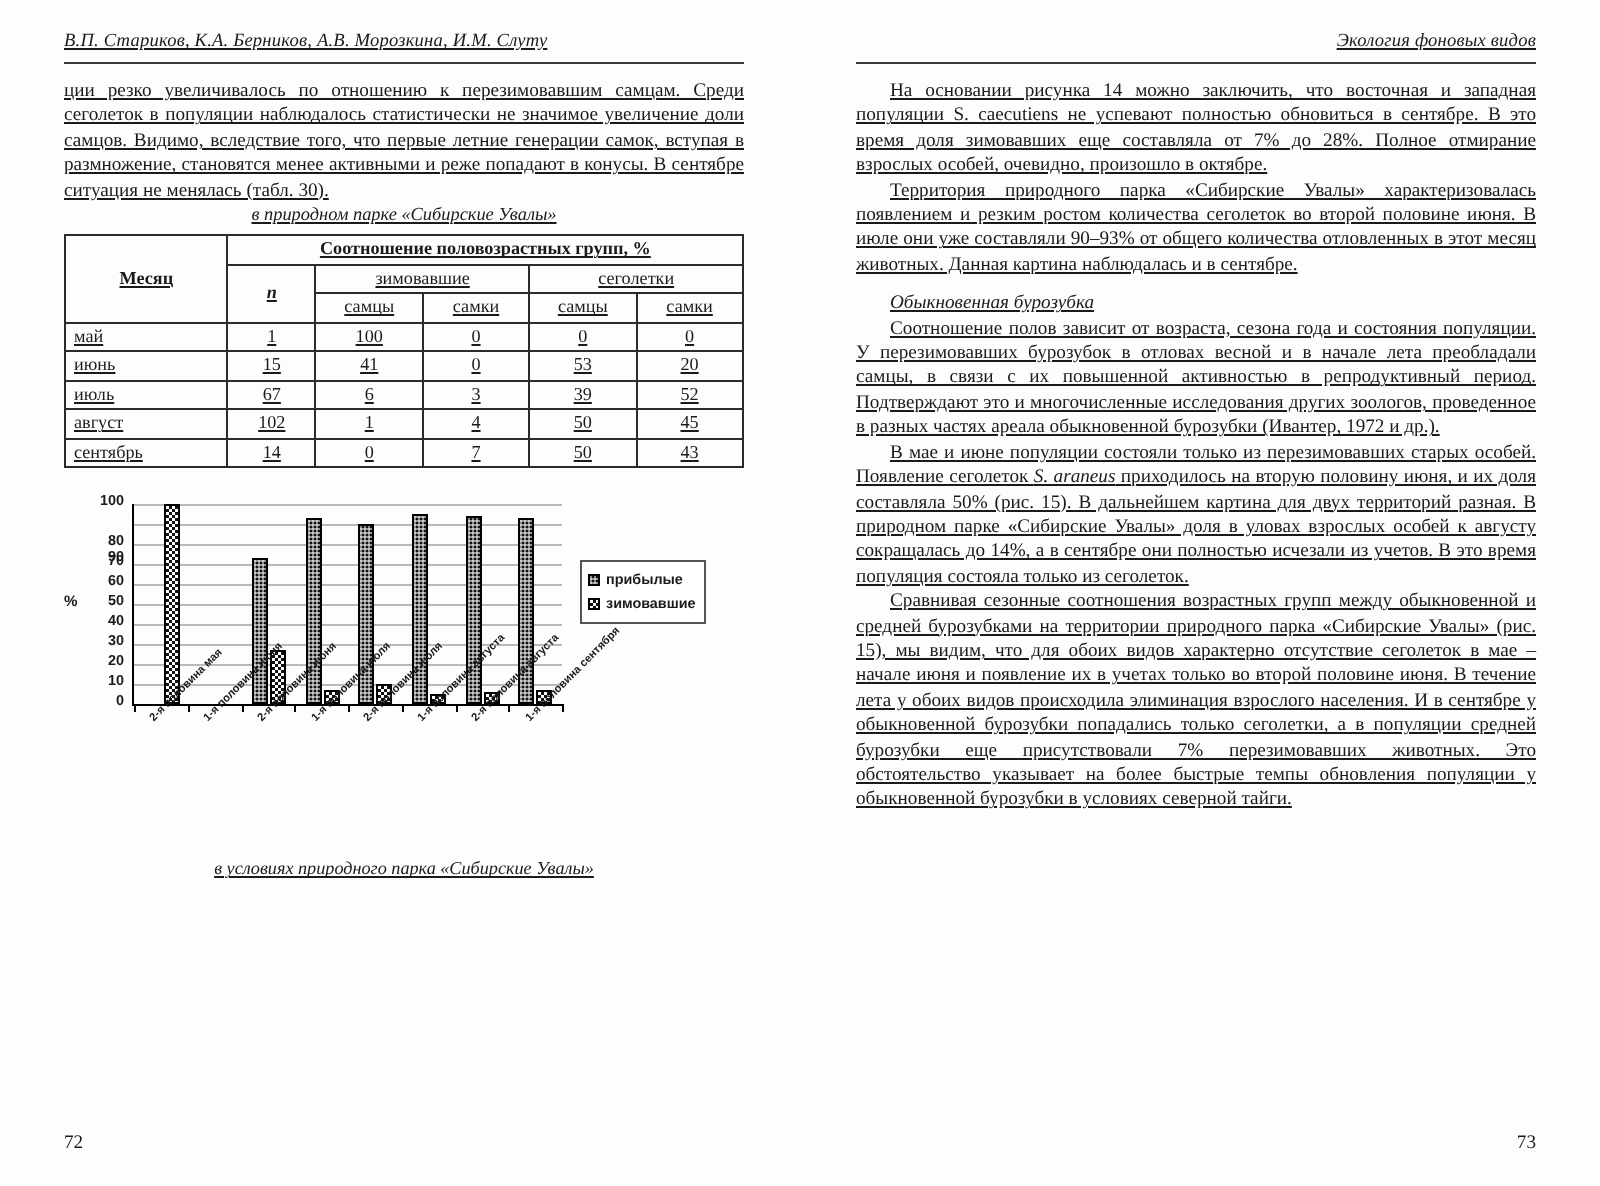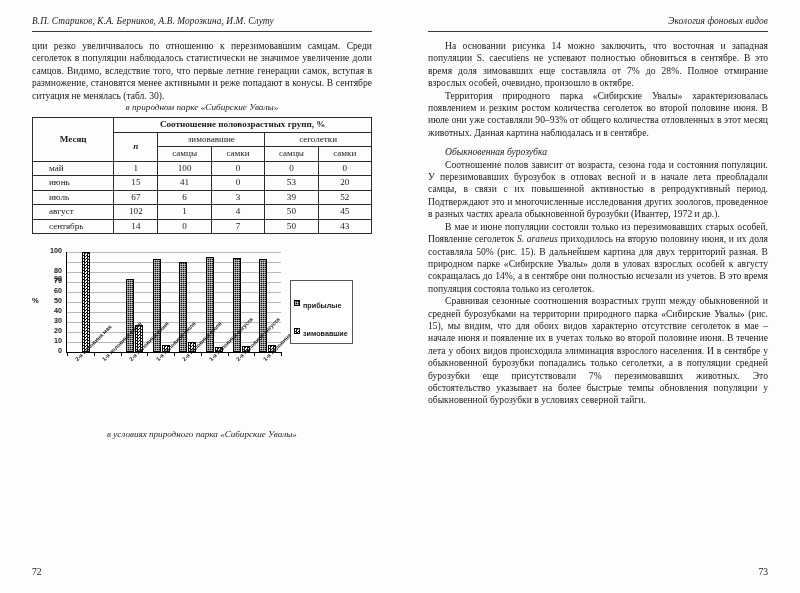--- a/index.html
+++ b/index.html
@@ -18,20 +18,21 @@
   .page {
     position: absolute;
     inset: 0;
     background: #fdfdfc;
   }
   .spread {
     display: flex;
     width: 800px;
     height: 593px;
     box-sizing: border-box;
+    text-decoration: underline;
   }
   .leaf {
     width: 400px;
     height: 593px;
     box-sizing: border-box;
     padding: 16px 28px 0 32px;
     position: relative;
   }
   .leaf.right {
     padding: 16px 32px 0 28px;
@@ -96,21 +97,21 @@
   table.demo th, table.demo td {
     border: 1px solid #2b2b2b;
     padding: 1px 2px;
     text-align: center;
     line-height: 11.5px;
     font-weight: normal;
   }
   table.demo th.bold { font-weight: bold; }
   table.demo td.month {
     text-align: left;
-    padding-left: 16px;
+    padding-left: 4px;
   }
   table.demo th.n { font-style: italic; font-weight: bold; }
   col.c-month { width: 24%; }
   col.c-n     { width: 13%; }
   col.c-d     { width: 15.75%; }
 
   
   .figure {
     margin-top: 16px;
   }
@@ -232,21 +233,21 @@
     left: 258px;
     top: 30px;
     border: 1px solid #555;
     background: #fff;
     padding: 3px 4px 3px 3px;
     font-family: "Liberation Sans", sans-serif;
     font-size: 7.2px;
     font-weight: bold;
     line-height: 12px;
   }
-  .legend div { display: flex; align-items: flex-start; gap: 3px; white-space: nowrap; margin-top: 16px; }
+  .legend div { display: flex; align-items: center; gap: 3px; white-space: nowrap; }
   .swatch {
     width: 6px; height: 6px; border: 1px solid #000; box-sizing: border-box; flex: 0 0 auto;
   }
   .swatch.pri {
     background-color: #111111;
     background-image:
       repeating-linear-gradient(0deg, rgba(255,255,255,.55) 0 1px, transparent 1px 2px),
       repeating-linear-gradient(90deg, rgba(255,255,255,.5) 0 1px, transparent 1px 2px);
   }
   .swatch.zim {

